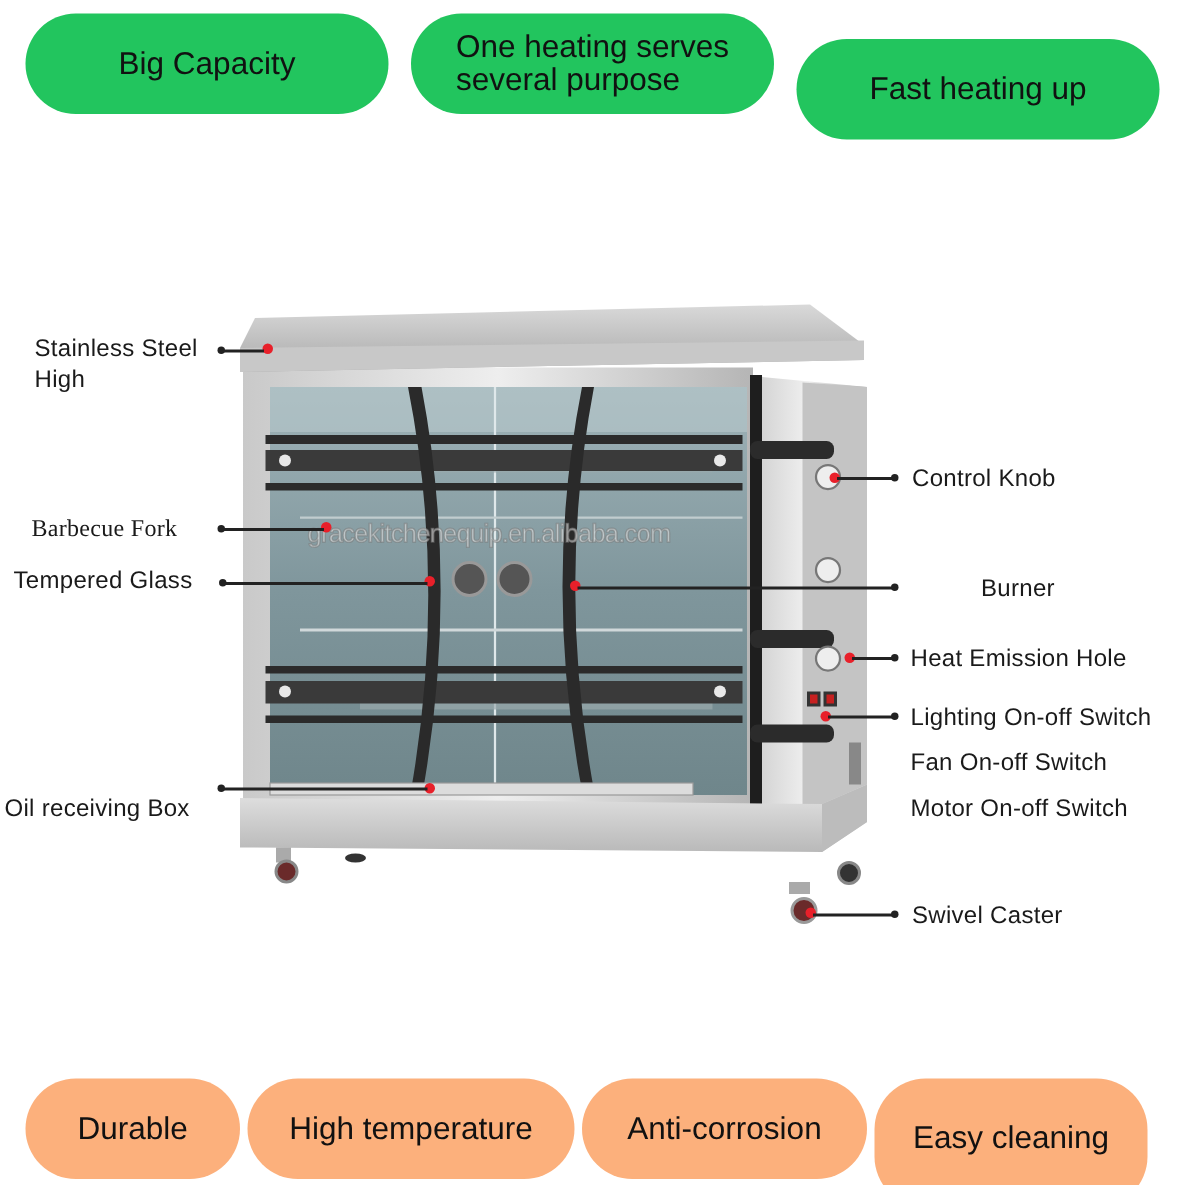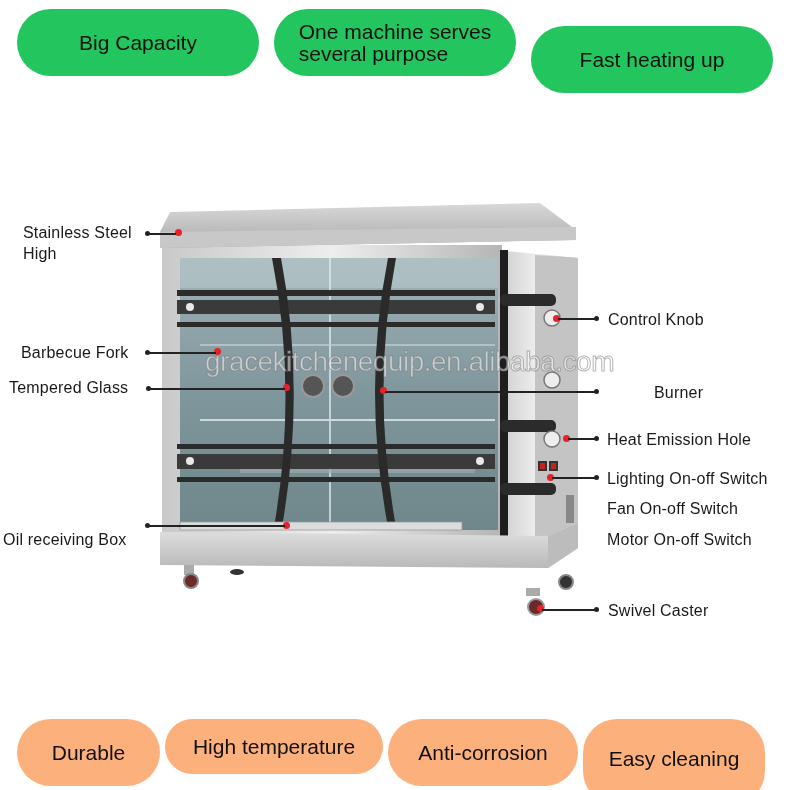--- a/index.html
+++ b/index.html
@@ -6,31 +6,31 @@
   body{width:790px;height:790px;position:relative;overflow:hidden;font-family:"Liberation Sans",sans-serif;color:#111;}
   .pill{position:absolute;display:flex;align-items:center;justify-content:center;text-align:center;border-radius:34px;font-size:21px;line-height:22px;color:#111;}
   .pill.top{background:#22c55e;}
   .pill.bot{background:#fcb07c;}
   .pill span{display:block;}
   .label{position:absolute;font-size:16px;color:#1a1a1a;white-space:nowrap;line-height:21px;letter-spacing:0.2px;}
   .leader{position:absolute;height:1.5px;background:#222;}
   .dot{position:absolute;width:5px;height:5px;border-radius:50%;background:#222;}
   .red{position:absolute;width:7px;height:7px;border-radius:50%;background:#e8202a;}
   .machine{position:absolute;left:0;top:0;width:790px;height:790px;}
-  .watermark{position:absolute;left:205px;top:346px;font-size:28px;color:rgba(255,255,255,0.55);-webkit-text-stroke:1px rgba(120,120,120,0.55);letter-spacing:-0.5px;}
+  .watermark{position:absolute;left:205px;top:346px;font-size:17px;color:rgba(255,255,255,0.55);-webkit-text-stroke:1px rgba(120,120,120,0.55);letter-spacing:-0.5px;}
 </style>
 </head>
 <body>
 
 <div class="pill top" style="left:17px;top:9px;width:242px;height:67px;">
   <span>Big Capacity</span>
 </div>
 <div class="pill top" style="left:274px;top:9px;width:242px;height:67px;">
   <div>
-      <span>One machine serves</span>
+      <span>One heating serves</span>
       <span style="text-align:left">several purpose</span>
     </div>
 </div>
 <div class="pill top" style="left:531px;top:26px;width:242px;height:67px;">
   <span>Fast heating up</span>
 </div>
 
 <svg class="machine" viewBox="0 0 790 790" xmlns="http://www.w3.org/2000/svg">
   <defs>
     <linearGradient id="steel" x1="0" y1="0" x2="0" y2="1">
@@ -129,21 +129,21 @@
 <div class="red" style="left:547px;top:474px;"></div>
 <div class="red" style="left:537px;top:605px;"></div>
 
 <div class="label" style="left:23px;top:222px;">
   <div>Stainless Steel</div>
   <div>High</div>
 </div>
 <div class="dot" style="left:145px;top:231px;"></div>
 <div class="leader" style="left:148px;top:233px;width:28px;"></div>
 
-<div class="label" style="left:21px;top:342px;">Barbecue Fork</div>
+<div class="label" style="left:21px;top:342px;font-family:Liberation Serif, serif;">Barbecue Fork</div>
 <div class="dot" style="left:145px;top:350px;"></div>
 <div class="leader" style="left:148px;top:352px;width:68px;"></div>
 
 <div class="label" style="left:9px;top:377px;">Tempered Glass</div>
 <div class="dot" style="left:146px;top:386px;"></div>
 <div class="leader" style="left:149px;top:388px;width:136px;"></div>
 
 <div class="label" style="left:3px;top:502px;margin-top:27px;">Oil receiving Box</div>
 <div class="dot" style="left:145px;top:523px;"></div>
 <div class="leader" style="left:148px;top:525px;width:137px;"></div>
@@ -166,21 +166,21 @@
 <div class="label" style="left:607px;top:498px;">Fan On-off Switch</div>
 <div class="label" style="left:607px;top:529px;">Motor On-off Switch</div>
 
 <div class="leader" style="left:542px;top:609px;width:54px;"></div>
 <div class="dot" style="left:594px;top:607px;"></div>
 <div class="label" style="left:608px;top:600px;">Swivel Caster</div>
 
 <div class="pill bot" style="left:17px;top:719px;width:143px;height:67px;">
   <span>Durable</span>
 </div>
-<div class="pill bot" style="left:165px;top:719px;width:218px;height:55px;">
+<div class="pill bot" style="left:165px;top:719px;width:218px;height:67px;">
   <div style="text-align:left">
       <span>High temperature</span>
     </div>
 </div>
 <div class="pill bot" style="left:388px;top:719px;width:190px;height:67px;">
   <span>Anti-corrosion</span>
 </div>
 <div class="pill bot" style="left:583px;top:719px;width:182px;height:86px;">
   <span style="margin-top:-6px">Easy cleaning</span>
 </div>

